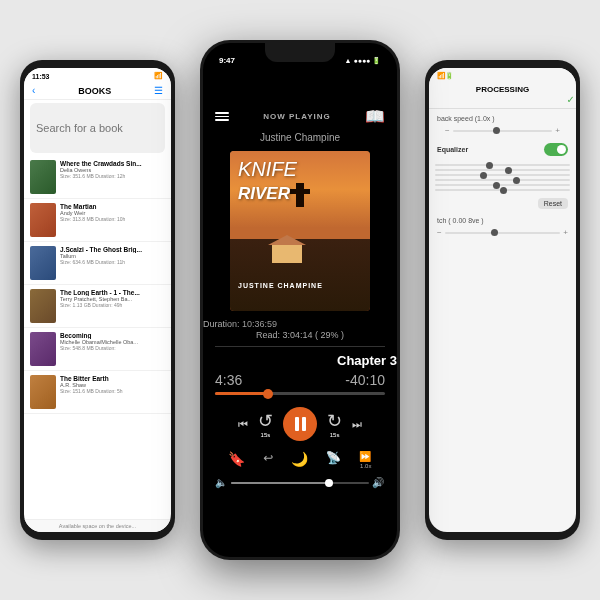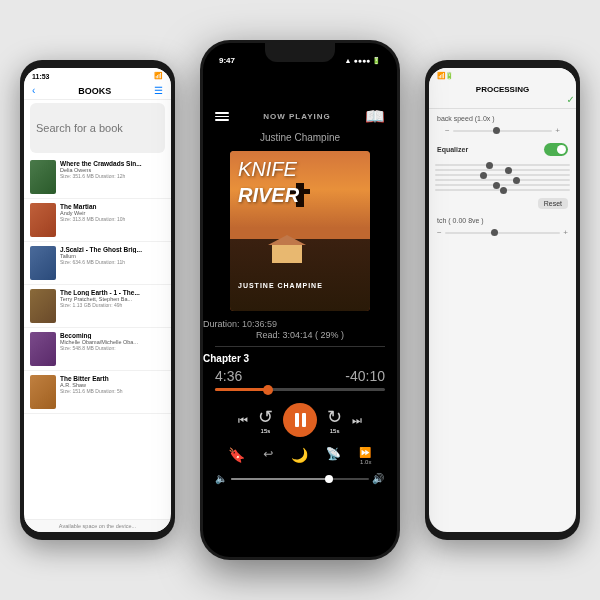--- a/index.html
+++ b/index.html
@@ -511,21 +511,21 @@
       color: #fff;
       text-shadow: 1px 1px 3px rgba(0,0,0,0.5);
       line-height: 1;
       font-style: italic;
     }
 
     .cover-text-river {
       position: absolute;
       top: 34px;
       left: 8px;
-      font-size: 20px;
+      font-size: 17px;
       font-weight: 900;
       color: #fff;
       text-shadow: 1px 1px 3px rgba(0,0,0,0.5);
       line-height: 1;
       font-style: italic;
     }
 
     .cover-text-author {
       position: absolute;
       bottom: 22px;
@@ -550,22 +550,22 @@
       padding-bottom: 6px;
     }
 
     .center-divider {
       height: 1px;
       background: #333;
       margin: 0 12px 6px;
     }
 
     .center-chapter {
-      text-align: left;
-      font-size: 10px;
+      text-align: right;
+      font-size: 13px;
       font-weight: 600;
       color: #fff;
       padding-bottom: 4px;
     }
 
     .center-progress-row {
       display: flex;
       justify-content: space-between;
       padding: 0 12px 4px;
       font-size: 14px;

